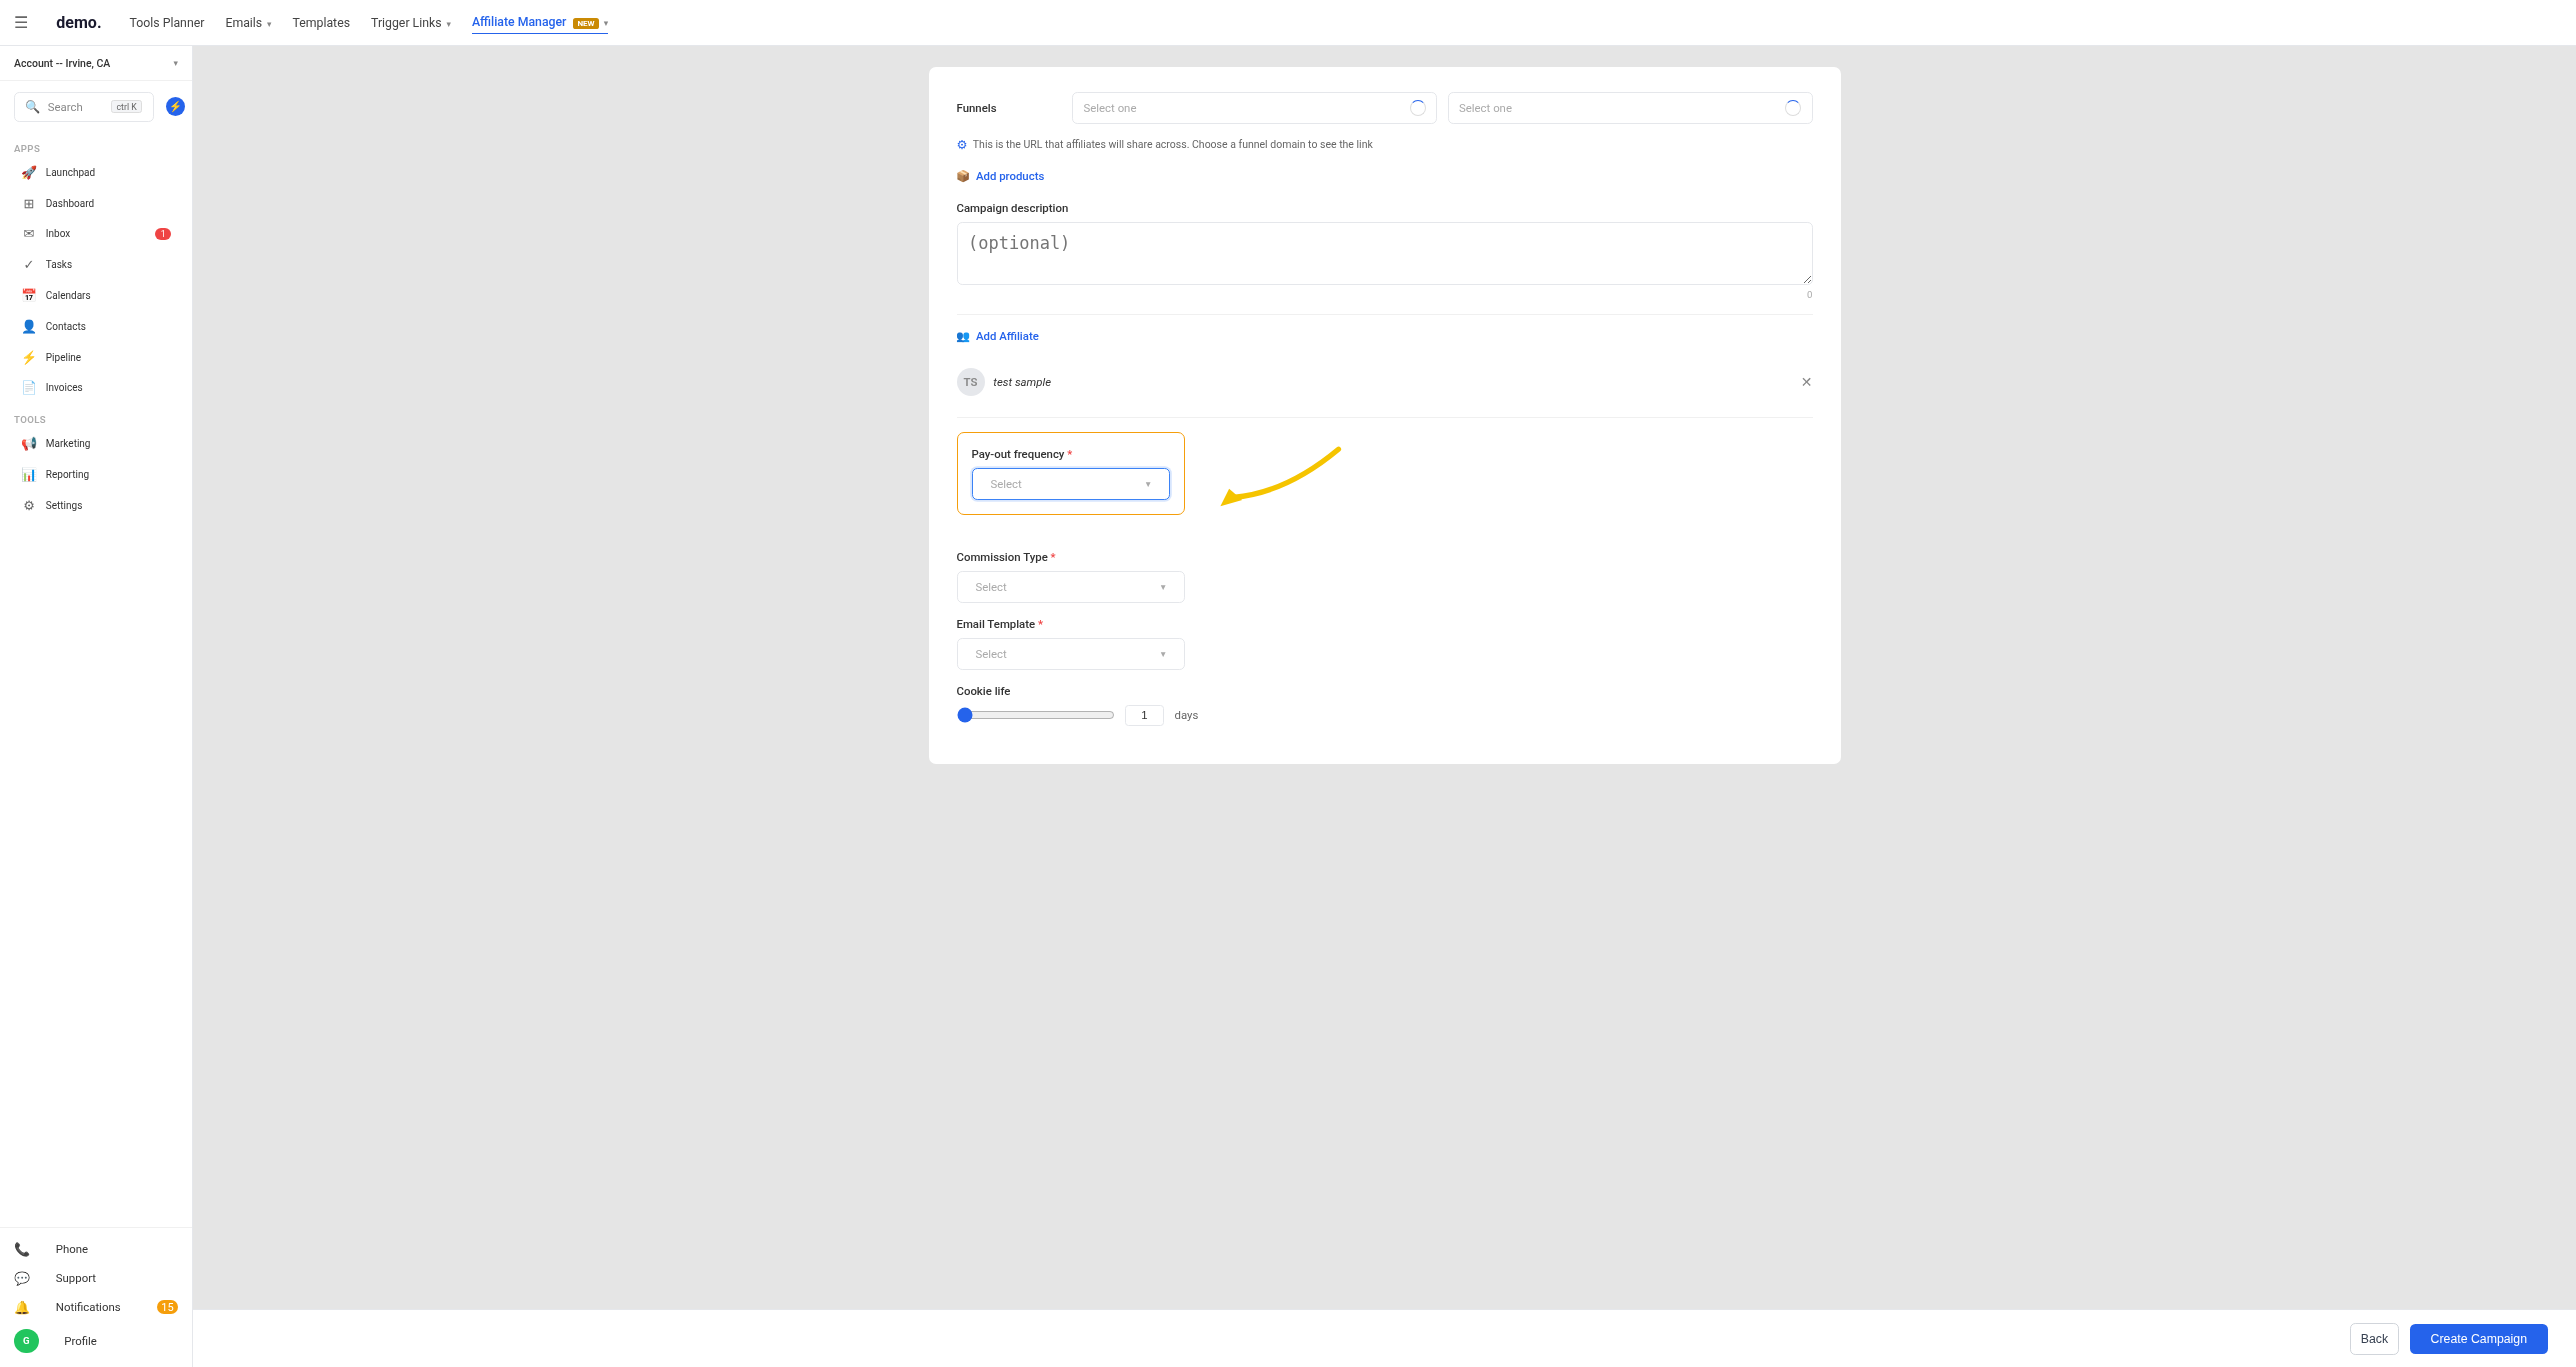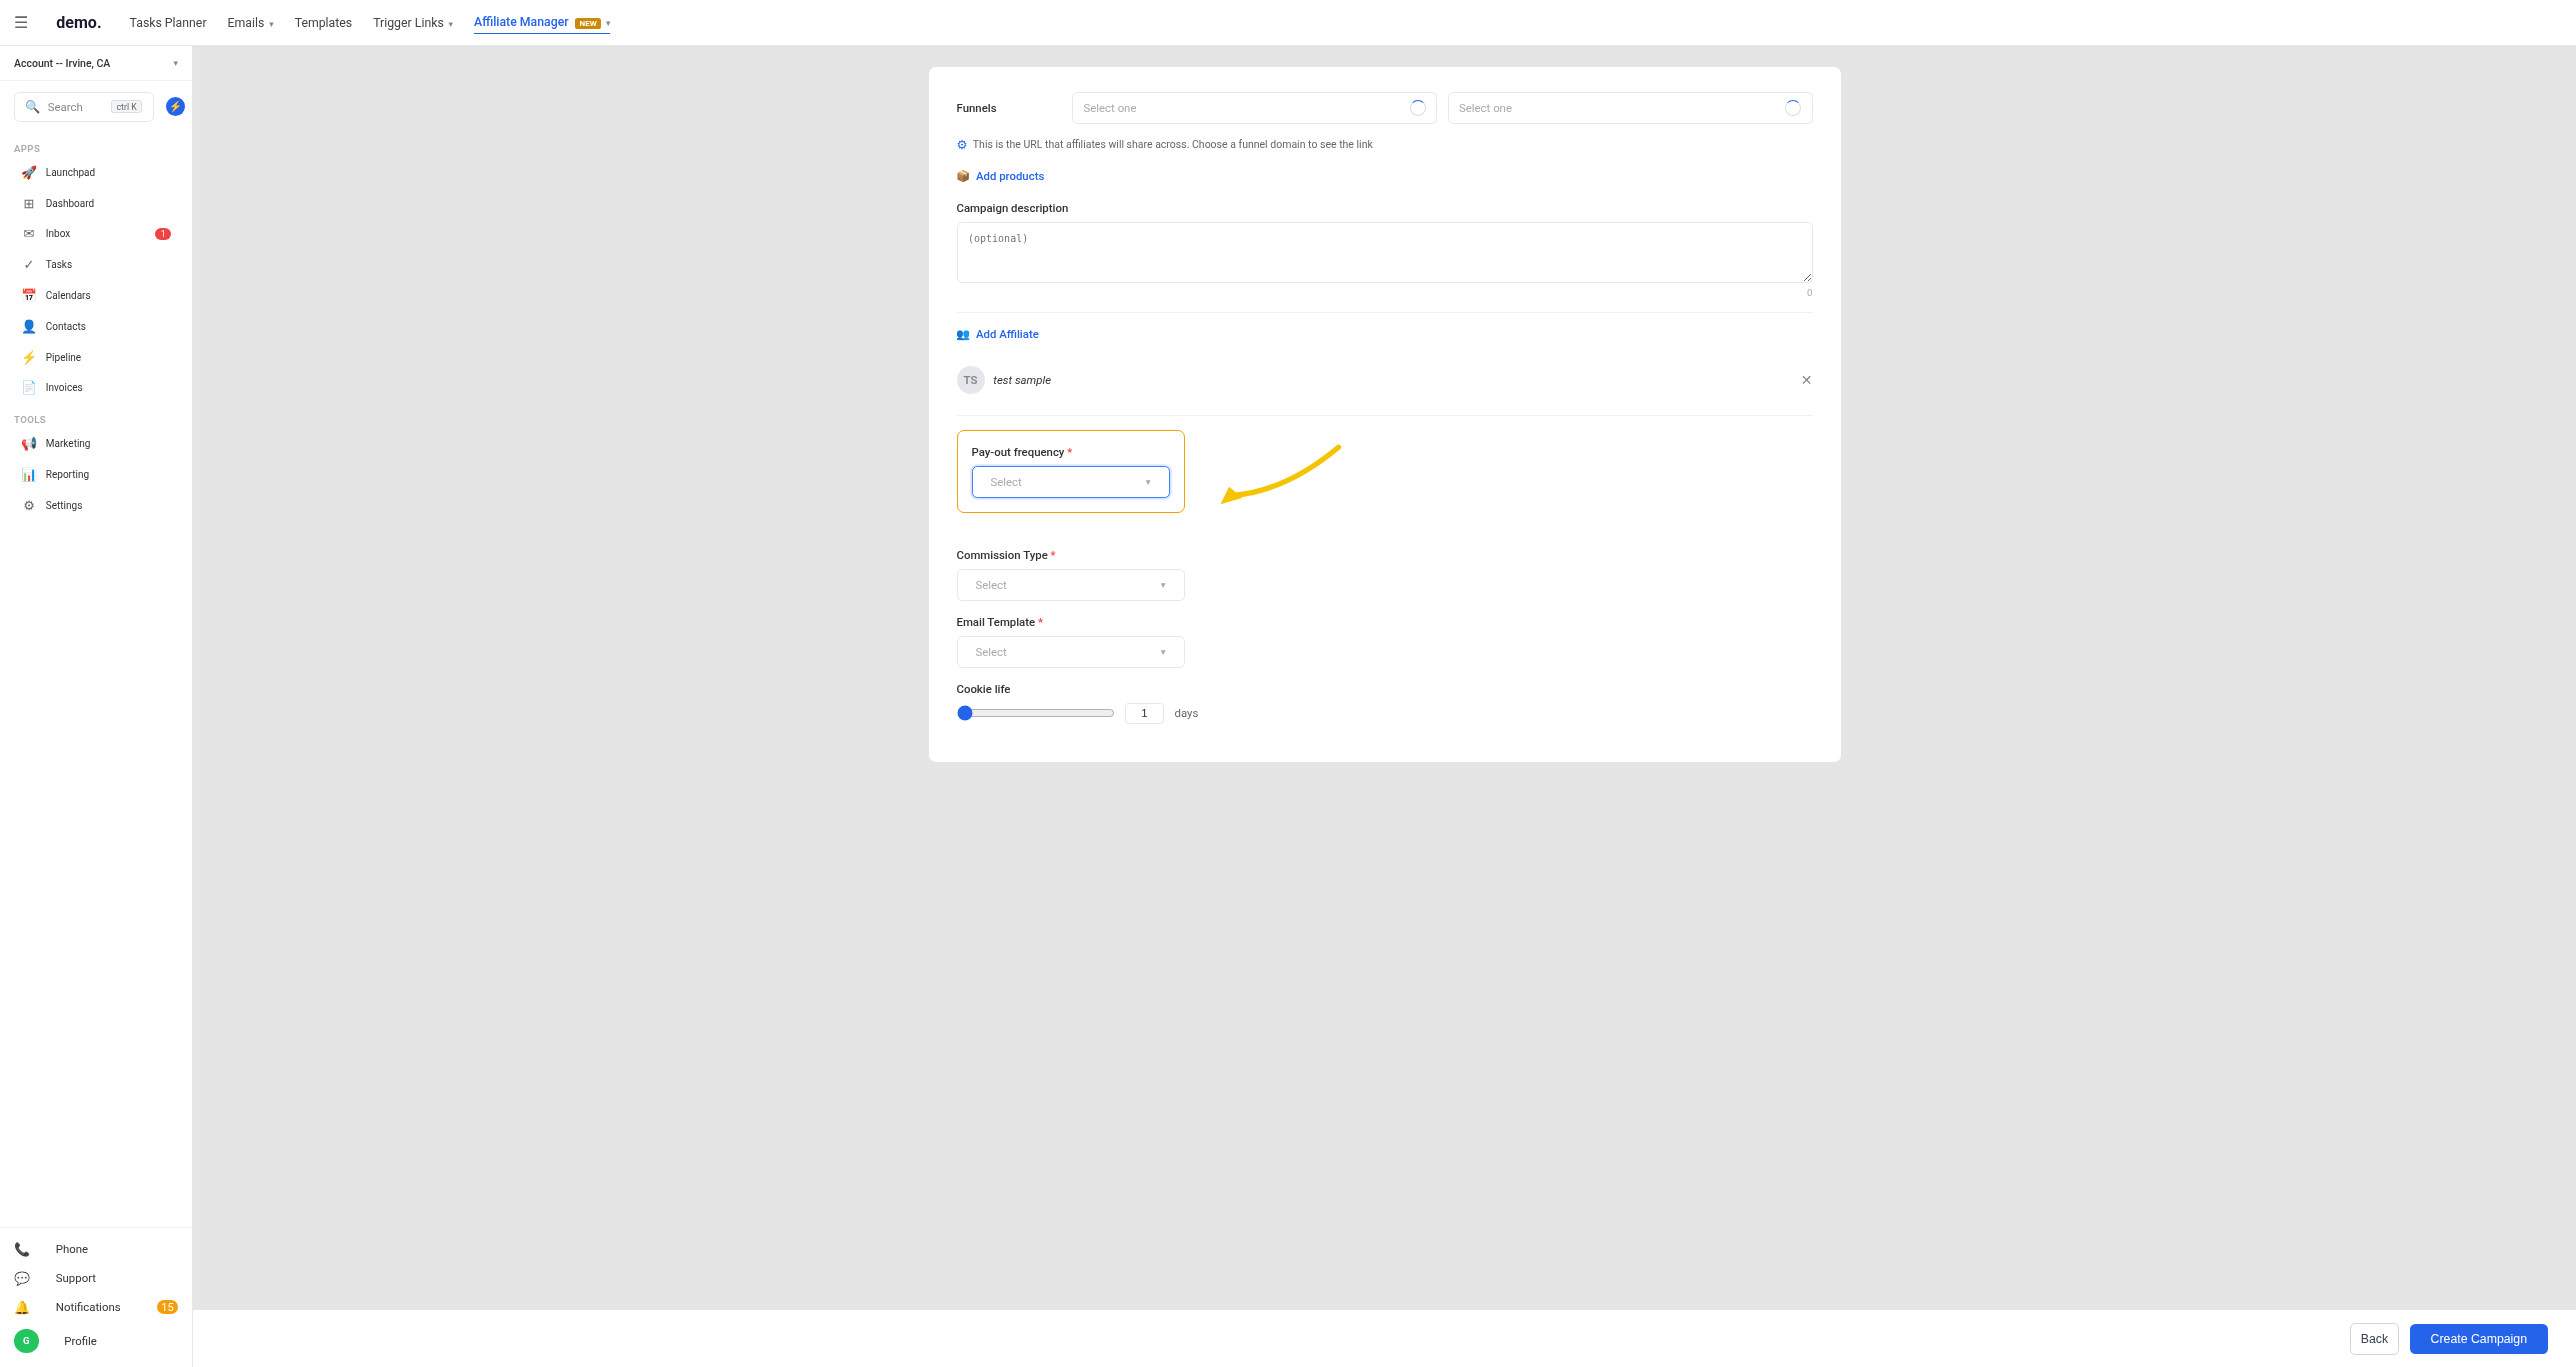--- a/index.html
+++ b/index.html
@@ -61,21 +61,21 @@
     .select-chevron { color: #aaa; font-size: 9.6px; }
     .loading-spinner { width: 16px; height: 16px; border: 1.8px solid #ddd; border-top-color: #2563eb; border-radius: 50%; animation: spin 0.8s linear infinite; }
     @keyframes spin { to { transform: rotate(360deg); } }
 
     .info-row { display: flex; align-items: center; gap: 5.3px; color: #666; font-size: 10.5px; margin-bottom: 17.5px; }
     .info-icon { color: #2563eb; font-size: 12.3px; }
 
     .add-link { display: flex; align-items: center; gap: 5.3px; color: #2563eb; font-size: 11.4px; cursor: pointer; margin-bottom: 17.5px; font-weight: 500; }
 
     .section-label { font-size: 11.4px; color: #333; font-weight: 500; margin-bottom: 7px; }
-    .textarea-field { width: 100%; border: 0.9px solid #e5e7eb; border-radius: 5.3px; padding: 10.5px; font-size: 10px; color: #aaa; resize: vertical; min-height: 61px; background: #fff; }
+    .textarea-field { width: 100%; border: 0.9px solid #e5e7eb; border-radius: 5.3px; padding: 10.5px; font-size: 17px; color: #aaa; resize: vertical; min-height: 61px; background: #fff; }
     .textarea-count { text-align: right; font-size: 9.6px; color: #aaa; margin-top: 1.8px; }
 
     .divider { border: none; border-top: 0.9px solid #f0f0f0; margin: 14px 0; }
 
     .affiliate-row { display: flex; align-items: center; gap: 8.8px; padding: 7px 0; }
     .affiliate-avatar { width: 28px; height: 28px; background: #e5e7eb; border-radius: 50%; display: flex; align-items: center; justify-content: center; color: #888; font-size: 11.4px; font-weight: 600; }
     .affiliate-name { font-size: 11.4px; color: #333; flex: 1; font-style: italic; }
     .affiliate-remove { color: #888; cursor: pointer; font-size: 14px; }
 
     
@@ -117,21 +117,21 @@
       position: absolute; top: 0; left: 0; pointer-events: none; z-index: 5;
     }
   </style>
 </head>
 <body>
 
 <div class="top-nav">
   <span class="hamburger">☰</span>
   <span class="logo">demo.</span>
 
-  <span class="nav-item">Tasks Planner</span>
+  <span class="nav-item">Tools Planner</span>
   <span class="nav-item">
     <span>Emails</span>
     <span class="nav-chevron">▾</span>
   </span>
   <span class="nav-item">Templates</span>
   <span class="nav-item">
     <span>Trigger Links</span>
     <span class="nav-chevron">▾</span>
   </span>
   <span class="nav-item active">

